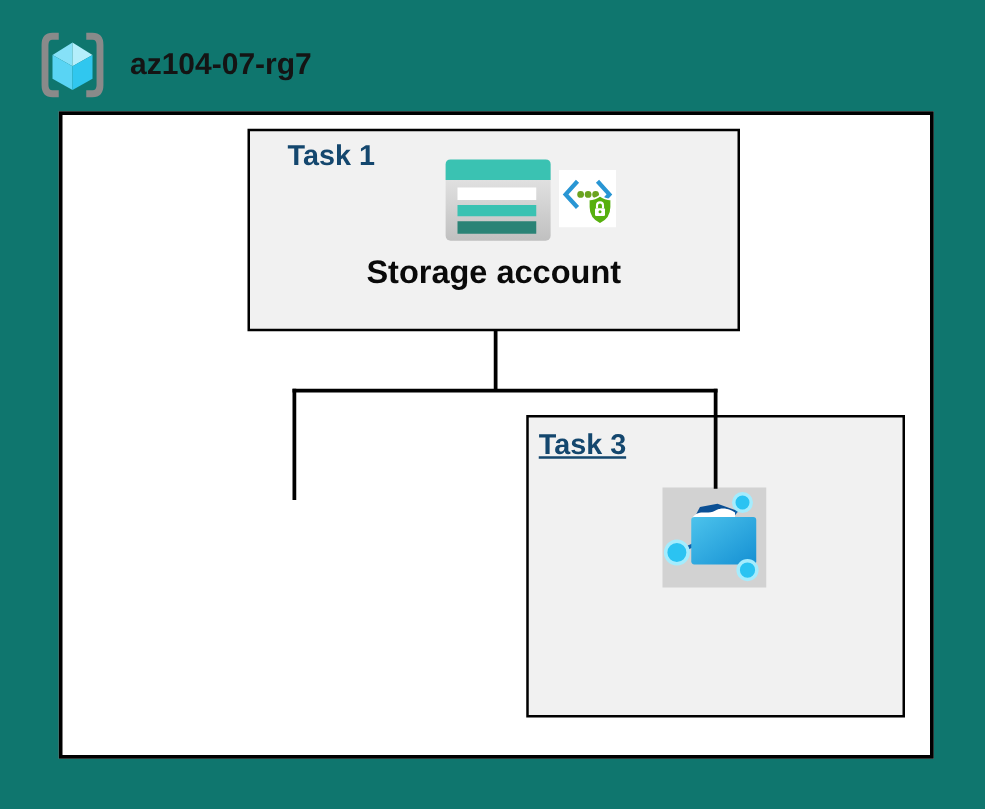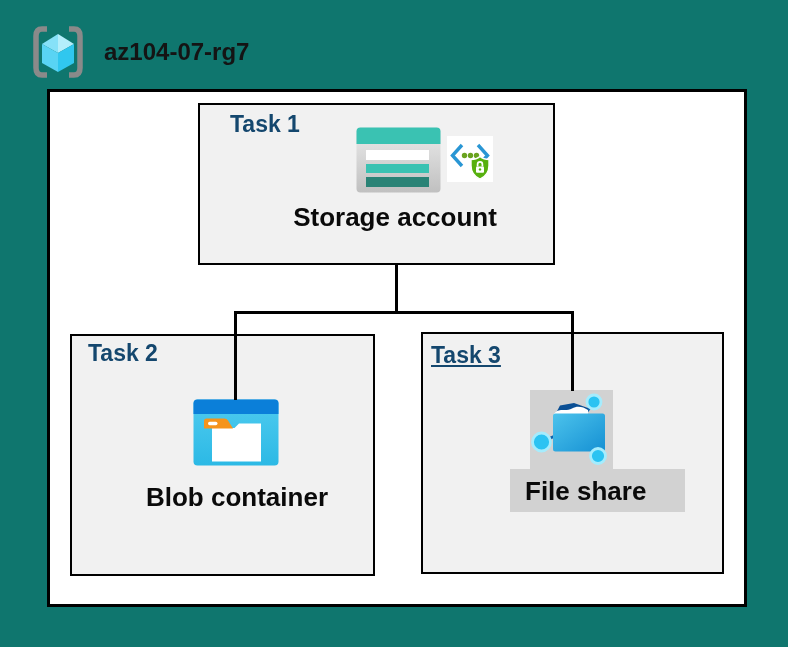--- a/index.html
+++ b/index.html
@@ -12,21 +12,21 @@
   .rg-title{
     font-size:24px;font-weight:700;color:#141414;line-height:26px;white-space:nowrap;
   }
   .outer-box{
     left:47px;top:89px;width:700px;height:518px;
     border:3px solid var(--box-border);background:#ffffff;box-sizing:border-box;
   }
   .task-box{
     border:2.5px solid var(--box-border);background:var(--box-fill);box-sizing:border-box;
   }
-  .task-box.t1{left:198px;top:103px;width:357px;height:162px;}
+  .task-box.t1{left:198px;top:103px;width:394px;height:162px;}
   .task-box.t2{left:70px;top:334px;width:305px;height:242px;}
   .task-box.t3{left:421px;top:332px;width:303px;height:242px;}
   .task-label{
     font-size:23px;font-weight:700;color:var(--task-label);line-height:24px;white-space:nowrap;
   }
   .item-label{
     font-size:26px;font-weight:700;color:#0a0a0a;line-height:26px;white-space:nowrap;
   }
   .centered{text-align:center;}
   .connector{background:var(--connector);z-index:5;}
@@ -80,39 +80,20 @@
       <circle cx="29.5" cy="19.5" r="2.7" fill="var(--dot-green)"></circle>
       <path d="M33 20.5 C35.6 22.6 38.6 23.6 42 23.6 V29.5 C42 36 38.6 40.6 33 43.2 C27.4 40.6 24 36 24 29.5 V23.6 C27.4 23.6 30.4 22.6 33 20.5 Z" fill="var(--shield-green)" stroke="#ffffff" stroke-width="1.4"></path>
       <path d="M30.6 30.5 V28.3 A2.4 2.4 0 0 1 35.4 28.3 V30.5" fill="none" stroke="#ffffff" stroke-width="1.7"></path>
       <rect x="29" y="30.5" width="8" height="6.2" rx="1" fill="#ffffff"></rect>
       <circle cx="33" cy="33.4" r="1.2" fill="var(--shield-green)"></circle>
     </svg>
 
     <div class="abs item-label centered" style="left:0px;top:99px;width:390px;">Storage account</div>
   </div>
 
-  <div class="abs task-box t2">
-    <div class="abs task-label" style="left:16px;top:5px;">Task 2</div>
-
-    <svg class="abs" style="left:121px;top:63px;" width="86" height="67" viewBox="0 0 86 67" aria-label="azure-blob-container-icon">
-      <defs>
-        <linearGradient id="blb" x1="0" y1="0" x2="0" y2="1">
-          <stop offset="0" stop-color="#4fcbef"></stop>
-            <stop offset="1" stop-color="#2cb9e5"></stop>
-        </linearGradient>
-      </defs>
-      <rect x="0.5" y="0.5" width="85" height="66" rx="4" fill="url(#blb)"></rect>
-      <path d="M0.5 15 V4.5 Q0.5 0.5 4.5 0.5 H81.5 Q85.5 0.5 85.5 4.5 V15 Z" fill="var(--blob-blue)"></path>
-      <path d="M19 29 H41.5 L46 24.5 H68 V62.5 H19 Z" fill="#ffffff"></path>
-      <path d="M11 29.5 V22 Q11 19.5 13.5 19.5 H31.5 Q33.8 19.5 35 21.5 L40 29.5 Z" fill="var(--tab-orange)"></path>
-      <rect x="15" y="22.8" width="9.5" height="3.4" rx="1.7" fill="#ffffff"></rect>
-    </svg>
-
-    <div class="abs item-label centered" style="left:15px;top:148px;width:300px;">Blob container</div>
-  </div>
 
   <div class="abs task-box t3">
     <div class="abs task-label" style="left:8px;top:9px;text-decoration:underline;">Task 3</div>
 
     <div class="abs icon-bg" style="left:107px;top:56px;width:83px;height:80px;">
       <svg width="83" height="80" viewBox="0 0 83 80" aria-label="azure-file-share-icon">
         <defs>
           <linearGradient id="fsh" x1="0" y1="0" x2="1" y2="1">
             <stop offset="0" stop-color="#4cc3ec"></stop>
               <stop offset="1" stop-color="#1590d3"></stop>
@@ -123,23 +104,20 @@
         <path d="M56 53 L66 62" stroke="var(--share-line-blue)" stroke-width="3"></path>
         <path d="M24 27 L30 15.5 L44 13 L58 18 V30 H24 Z" fill="var(--flap-navy)"></path>
         <path d="M24 24 C29 17 36 22 42 18.5 C47 15.5 53 16.5 58 20 V27 H24 Z" fill="#ffffff"></path>
         <rect x="23" y="23.5" width="52" height="38" rx="2.5" fill="url(#fsh)"></rect>
         <circle cx="64" cy="12" r="7" fill="var(--node-cyan)" stroke="var(--node-ring)" stroke-width="2.8"></circle>
         <circle cx="11.5" cy="52" r="9" fill="var(--node-cyan)" stroke="var(--node-ring)" stroke-width="2.8"></circle>
         <circle cx="68" cy="66" r="7.5" fill="var(--node-cyan)" stroke="var(--node-ring)" stroke-width="2.8"></circle>
       </svg>
     </div>
 
-    <div class="abs fs-label-bg">
-      <span class="item-label">File share</span>
-    </div>
   </div>
 
   <div class="abs connector" style="left:395px;top:264px;width:2.5px;height:48px;"></div>
   <div class="abs connector" style="left:234px;top:311px;width:340px;height:2.5px;"></div>
   <div class="abs connector" style="left:234px;top:311px;width:2.5px;height:89px;"></div>
   <div class="abs connector" style="left:571px;top:311px;width:2.5px;height:80px;"></div>
 
 </div>
 
 </body></html>

